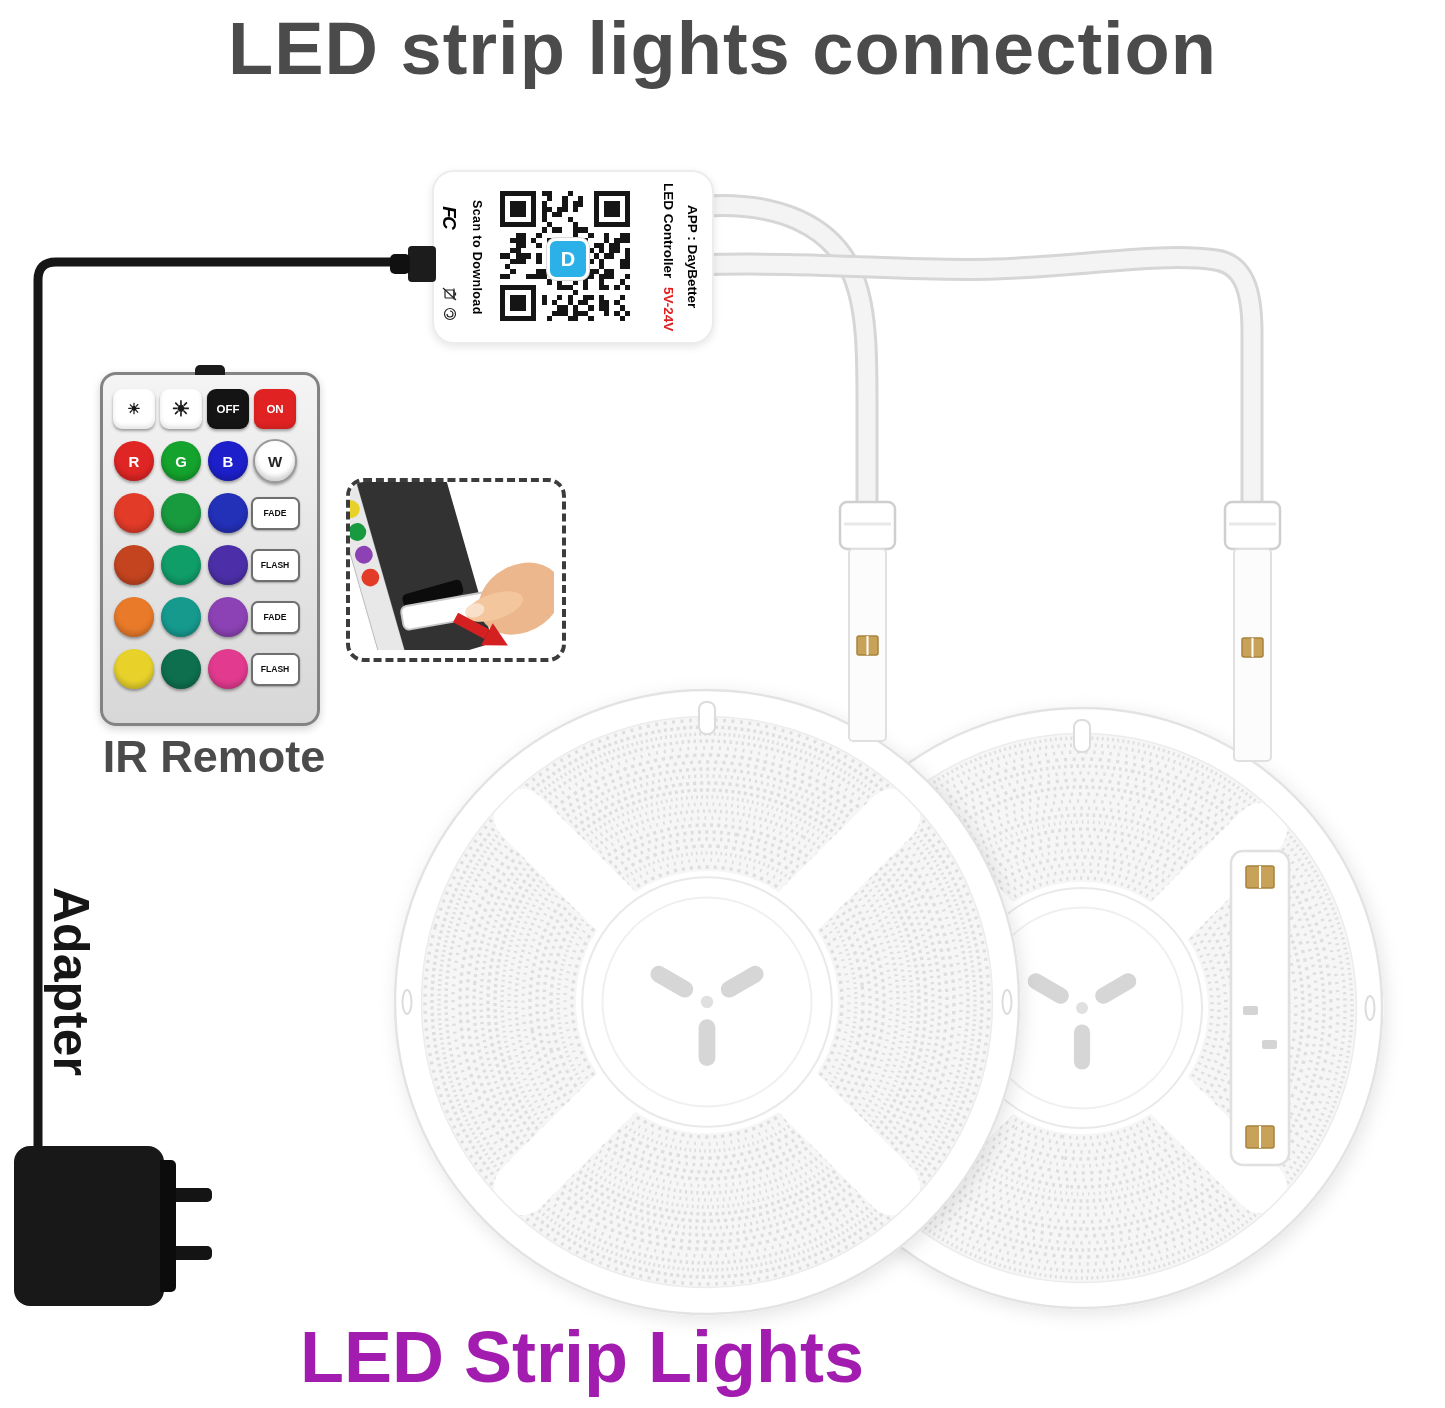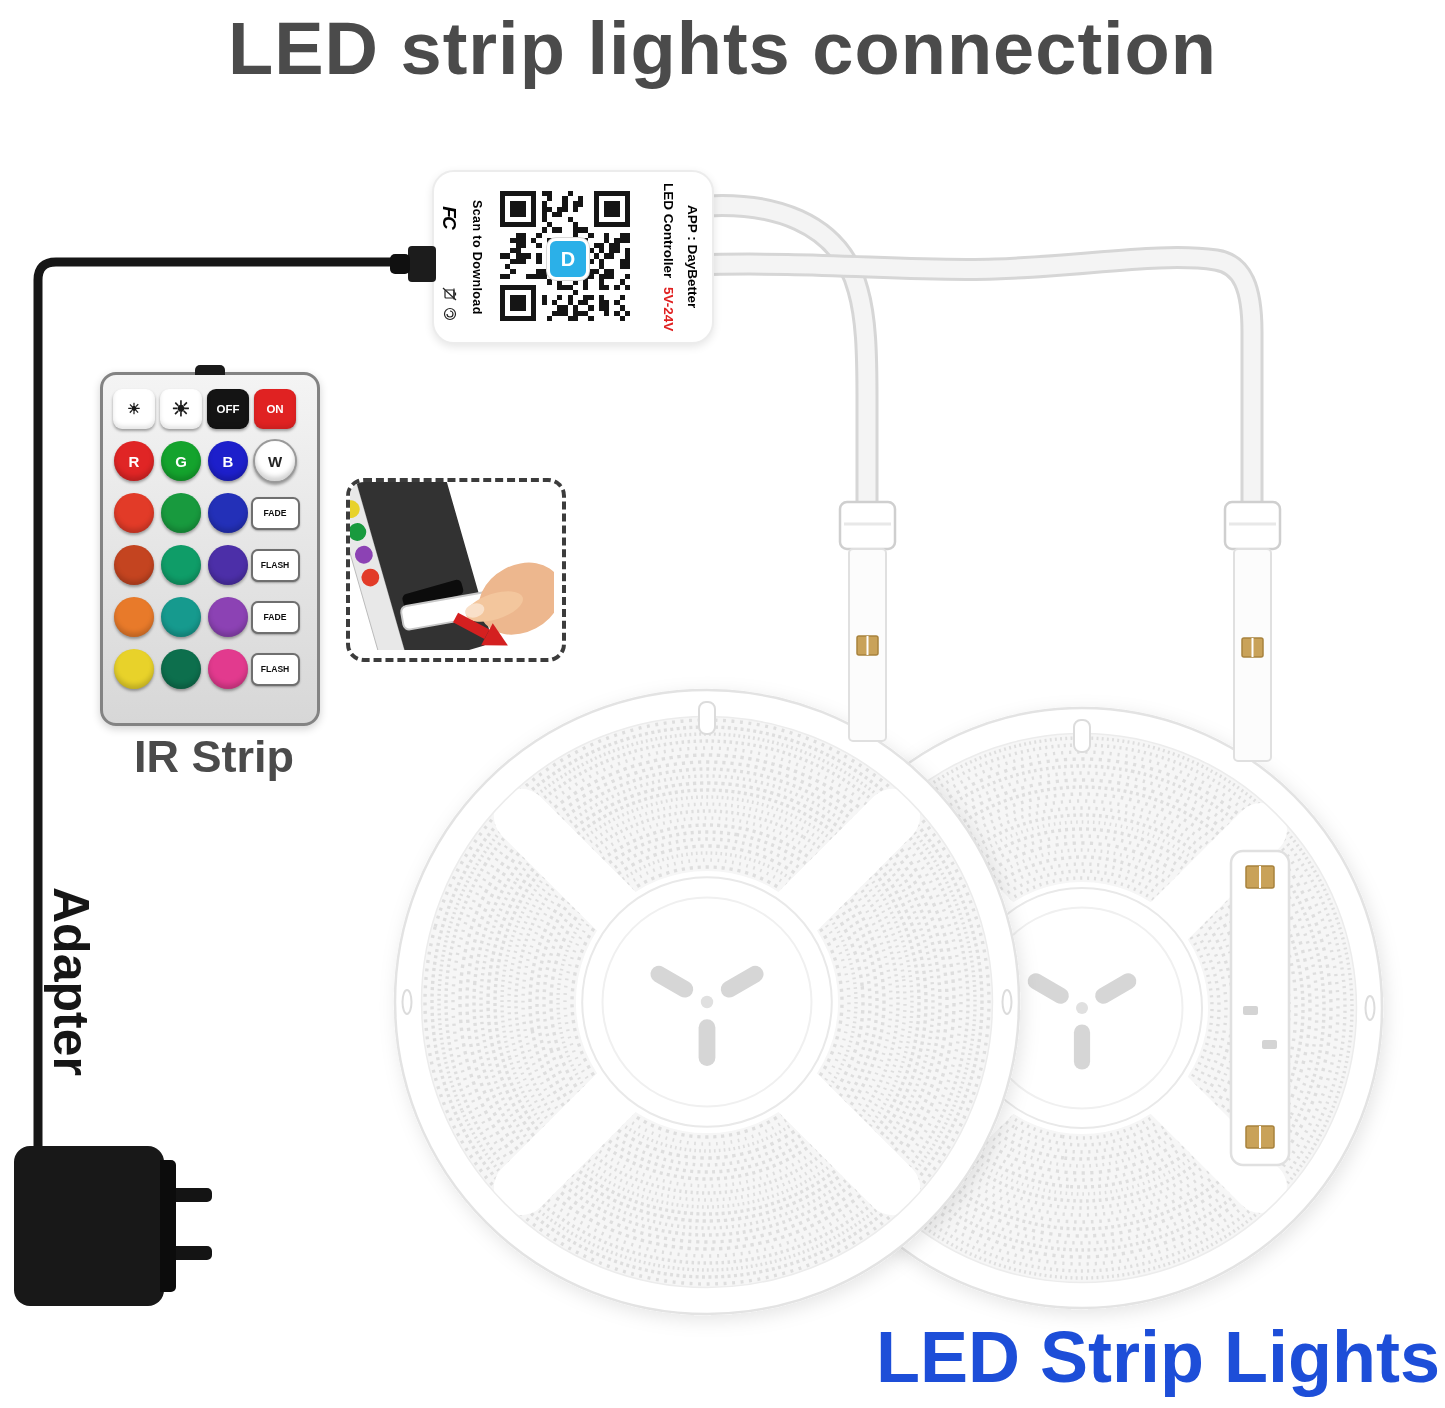--- a/index.html
+++ b/index.html
@@ -51,22 +51,22 @@
 
   
   .inset{position:absolute;left:346px;top:478px;width:212px;height:176px;border:4px dashed #3c3c3c;
          border-radius:18px;background:#fff;overflow:hidden;}
 
   
   .ir-label{position:absolute;left:76px;top:731px;width:276px;text-align:center;
             font-size:45px;font-weight:700;color:#4b4b4b;}
   .adapter-label{position:absolute;left:42px;top:846px;height:270px;writing-mode:vertical-rl;
                  text-align:center;font-size:50px;font-weight:700;color:#161616;}
-  .strips-label{position:absolute;left:300px;top:1316px;width:1140px;text-align:right;
-                font-size:72px;font-weight:800;color:#1d4ed8;}
+  .strips-label{position:absolute;left:300px;top:1316px;width:1140px;text-align:left;
+                font-size:72px;font-weight:800;color:#a21caf;}
 
   
   .adapter-body{position:absolute;left:14px;top:1146px;width:150px;height:160px;background:#181818;border-radius:16px;}
   .adapter-face{position:absolute;left:160px;top:1160px;width:16px;height:132px;background:#0c0c0c;border-radius:0 5px 5px 0;}
   .prong{position:absolute;left:176px;width:36px;height:14px;background:#141414;border-radius:0 5px 5px 0;}
   .p1{top:1188px;} .p2{top:1246px;}
 </style>
 </head>
 <body>
 
@@ -492,21 +492,21 @@
         <ellipse cx="146" cy="126" rx="30" ry="13" fill="#f3c69d" transform="rotate(-18 146 126)"></ellipse>
         <ellipse cx="126" cy="130" rx="10" ry="7" fill="#f9e0c9" transform="rotate(-18 126 130)"></ellipse>
       </g>
       <g transform="rotate(28 128 148)">
         <rect x="104" y="143" width="36" height="11" fill="#d42020"></rect>
         <polygon points="140,136 164,148.5 140,161" fill="#d42020"></polygon>
       </g>
     </svg>
   </div>
 
-  <div class="ir-label">IR Strip</div>
+  <div class="ir-label">IR Remote</div>
   <div class="adapter-label">Adapter</div>
   <div class="strips-label">LED Strip Lights</div>
 
   <div class="adapter-body"></div>
   <div class="adapter-face"></div>
   <div class="prong p1"></div>
   <div class="prong p2"></div>
 
 </div>
 

